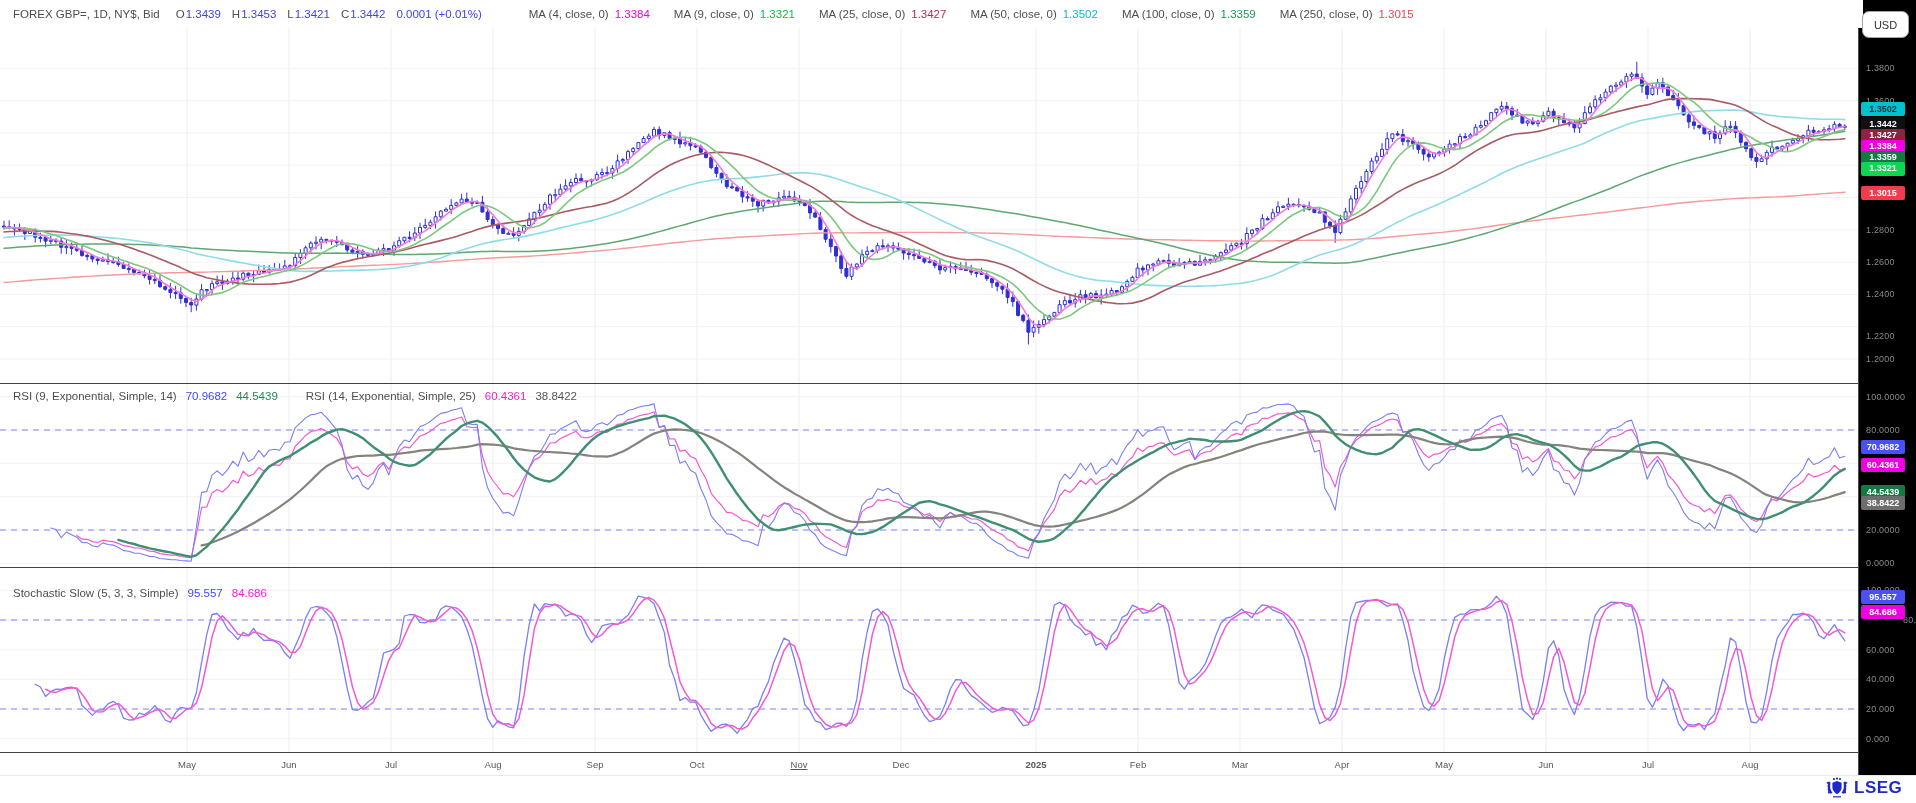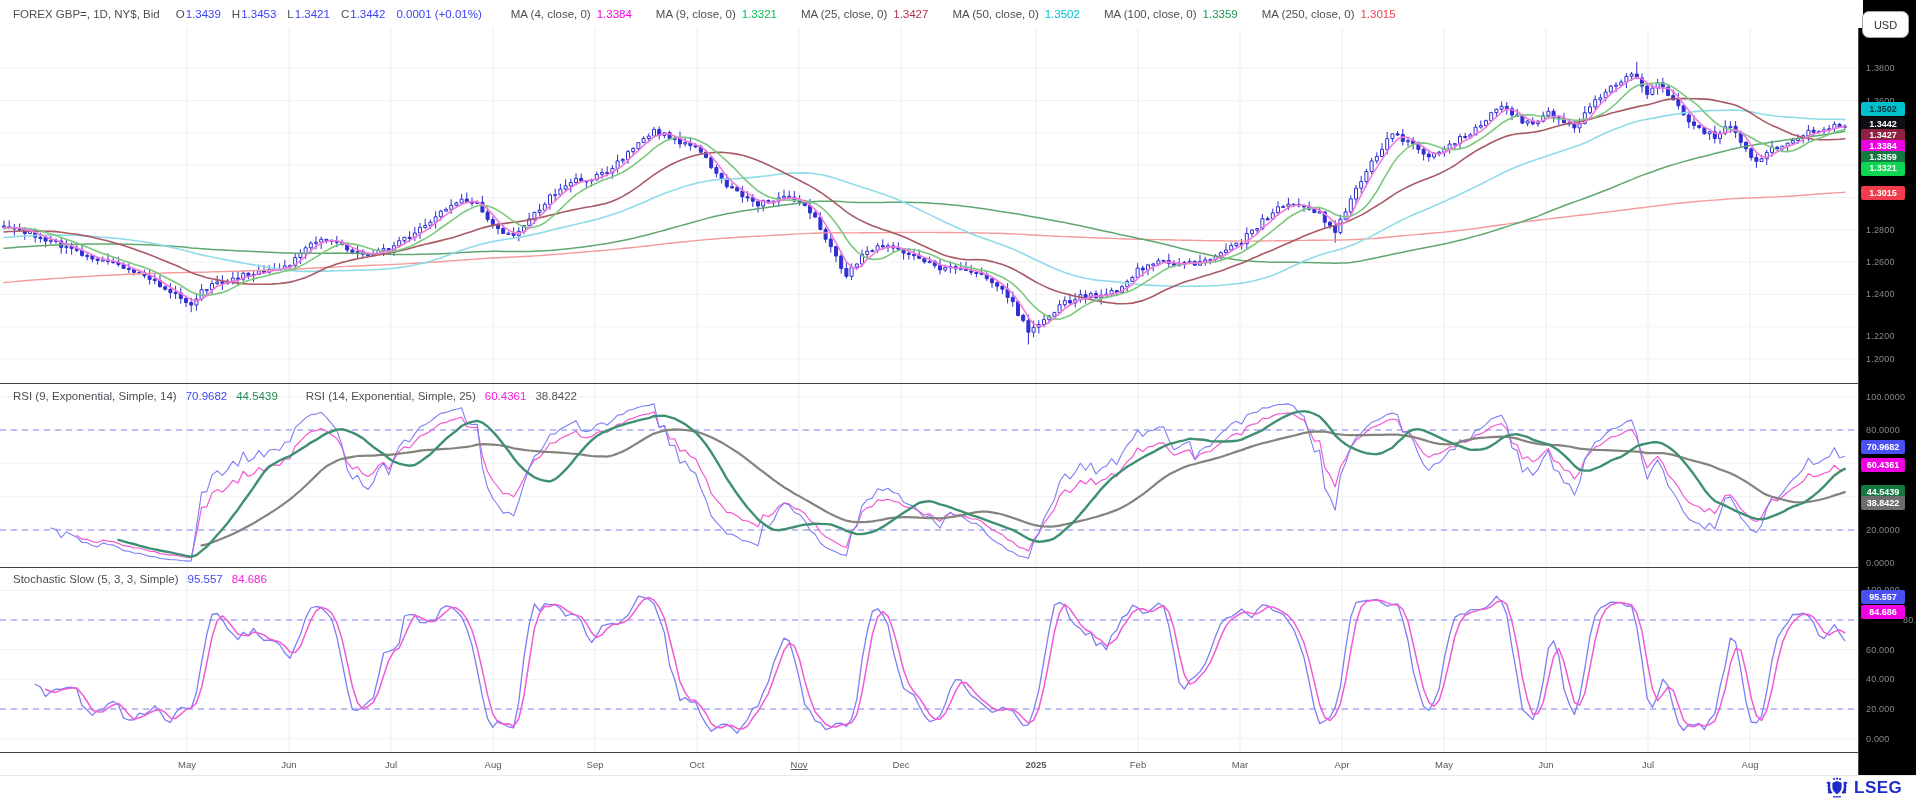--- a/index.html
+++ b/index.html
@@ -9,21 +9,21 @@
   .hline{position:absolute;left:0;width:1916px;height:1px;background:#3f4145;}
   .hline.soft{background:#e9e9ec;}
   .vline{position:absolute;top:0;width:1px;height:775px;background:#4a4c50;left:1858px;}
   
   .header{position:absolute;left:0;top:0;width:1850px;height:28px;display:flex;align-items:center;
           padding-left:13px;font-size:11.5px;color:#4b4e53;white-space:nowrap;background:#fff;z-index:5;}
   .hitem{margin-right:11px;display:inline-flex;align-items:center;}
   .hitem .k{color:#4b4e53;}
   .hitem .v{margin-left:1px;}
   .sym{margin-right:16px;}
-  .magroup{margin-left:18px;}
+  .magroup{margin-left:36px;}
   .magroup .hitem{margin-right:24px;}
   .magroup .k{margin-right:5px;}
   
   .axis{position:absolute;left:1859px;top:0;width:57px;height:775px;background:#000000;z-index:4;}
   .tick{position:absolute;left:7px;transform:translateY(-50%);font-size:9px;color:#87898d;letter-spacing:.2px;}
   .badge{position:absolute;left:2px;transform:translateY(-50%);min-width:44px;box-sizing:border-box;
          text-align:center;font-size:9px;font-weight:700;color:#fff;padding:2.5px 3px;border-radius:2px;
          line-height:1;z-index:6;}
   
   .usd-btn{position:absolute;left:1862px;top:11px;width:45px;height:25px;border:1px solid #a3a3a3;
@@ -187,21 +187,21 @@
 
 <div class="ind-legend" style="top:390px;">
   <span>RSI (9, Exponential, Simple, 14)</span>
   <span style="color: rgb(67, 71, 242);">70.9682</span>
   <span style="color: rgb(29, 138, 85);">44.5439</span>
   <span style="width:10px;"></span>
   <span>RSI (14, Exponential, Simple, 25)</span>
   <span style="color: rgb(242, 29, 219);">60.4361</span>
   <span style="color: rgb(85, 86, 90);">38.8422</span>
 </div>
-<div class="ind-legend" style="top:573px;">
+<div class="ind-legend" style="top:587px;">
   <span>Stochastic Slow (5, 3, 3, Simple)</span>
   <span style="color: rgb(67, 71, 242);">95.557</span>
   <span style="color: rgb(242, 29, 219);">84.686</span>
 </div>
 
 <div class="hline" style="top:383px;"></div>
 <div class="hline" style="top:567px;"></div>
 <div class="hline" style="top:752px;"></div>
 <div class="hline soft" style="top:775px;"></div>
 <div class="vline"></div>

